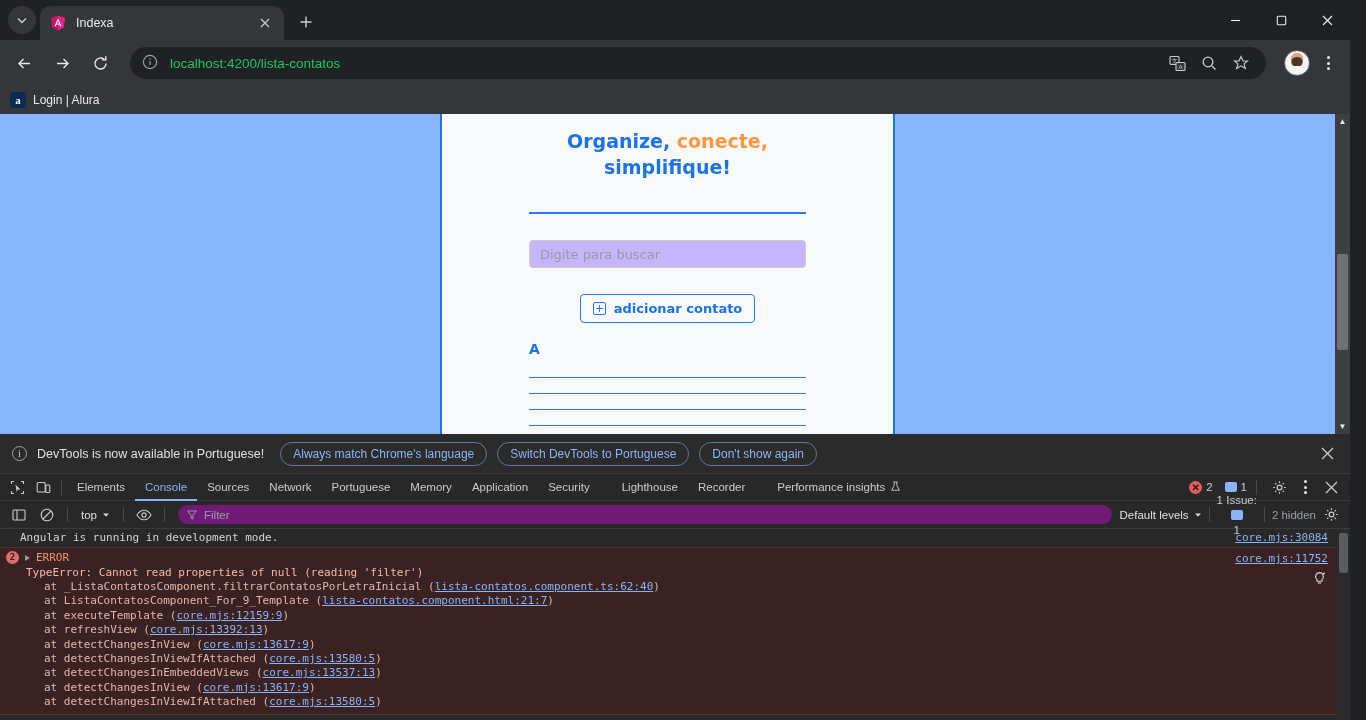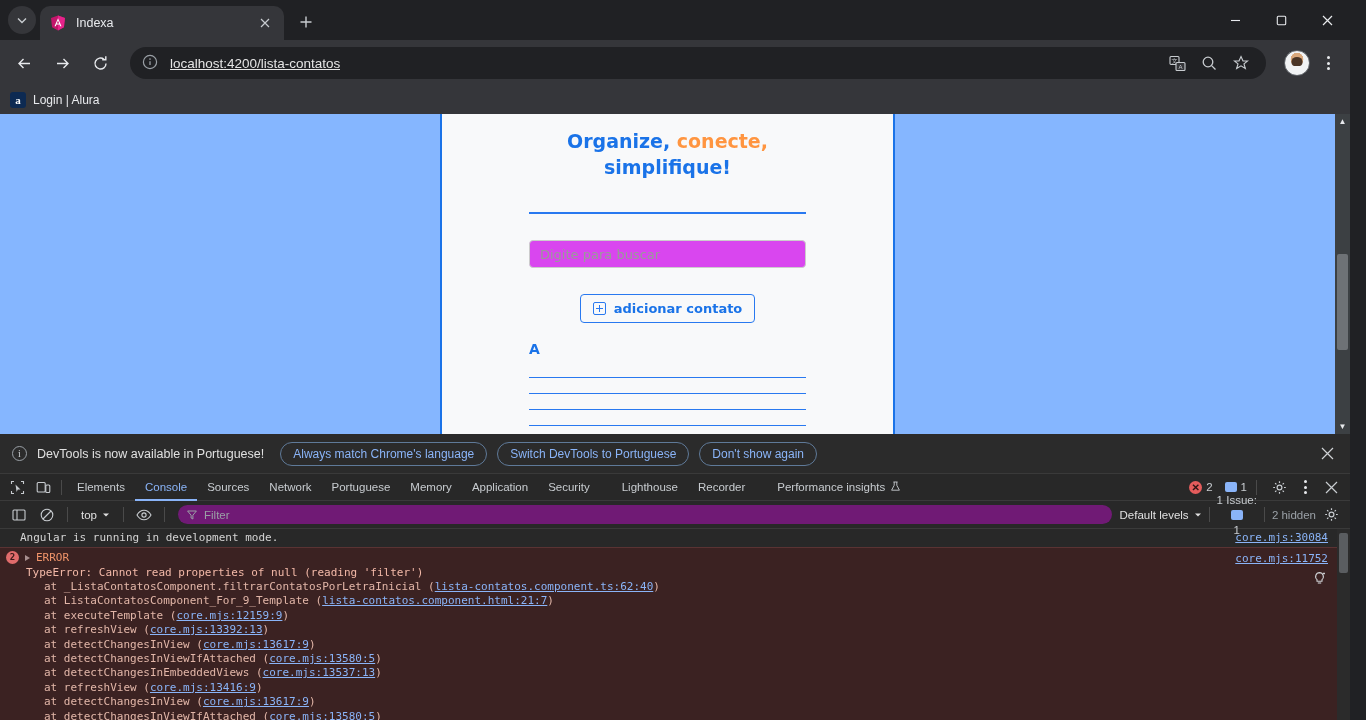--- a/index.html
+++ b/index.html
@@ -36,21 +36,21 @@
   .win-btn { width: 46px; height: 40px; display: flex; align-items: center; justify-content: center; color: #e8eaed; }
 
   
   .toolbar { height: 46px; background: #35363a; display: flex; align-items: center; padding: 0 8px; flex: none; }
   .nav-btn { width: 32px; height: 32px; margin-right: 6px; display: flex; align-items: center; justify-content: center; color: #e8eaed; border-radius: 16px; }
   .omnibox {
     flex: 1; height: 32px; background: #202124; border-radius: 16px;
     display: flex; align-items: center; padding: 0 12px; margin: 0 8px;
   }
   .omni-info { width: 18px; height: 18px; margin-right: 10px; color: #9aa0a6; flex: none; }
-  .omni-url { color: #e5e5e5; font-size: 13.5px; white-space: nowrap; overflow: hidden; text-decoration: underline; }
+  .omni-url { color: #22c55e; font-size: 13.5px; white-space: nowrap; overflow: hidden; }
   .omni-actions { display: flex; align-items: center; margin-left: auto; }
   .omni-actions > div { width: 26px; height: 26px; display: flex; align-items: center; justify-content: center; color: #c8ccd0; margin-left: 6px; }
   .tb-right { display: flex; align-items: center; }
   .avatar {
     width: 26px; height: 26px; border-radius: 50%; margin: 0 4px 0 10px;
     background: radial-gradient(circle at 50% 34%, #d9a87c 0 32%, #f1f3f4 33% 100%);
     border: 1px solid #5f6368; position: relative; overflow: hidden;
   }
   .avatar::after {
     content: ""; position: absolute; left: 50%; top: 26%; transform: translateX(-50%);
@@ -76,21 +76,21 @@
     width: 455px; background: #f8f9fa; height: 100%;
     border-left: 2px solid #1a73e8; border-right: 2px solid #1a73e8;
     padding-top: 14px;
   }
   .hero { text-align: center; font-family: "DejaVu Sans", sans-serif; font-weight: bold; font-size: 19px; line-height: 26px; }
   .hero .b { color: #1a73e8; }
   .hero .o { color: #ff9540; }
   .hero-rule { width: 277px; height: 0; border-top: 2px solid #2979f0; margin: 32px auto 0; }
   .search-wrap { display: flex; justify-content: center; margin-top: 26px; }
   .search-input {
-    width: 277px; height: 28px; background: #d946ef; border: 1px solid #ccc; border-radius: 4px;
+    width: 277px; height: 28px; background: #c4b5fd; border: 1px solid #ccc; border-radius: 4px;
     padding: 0 10px; font-size: 13px; color: #333; font-family: "DejaVu Sans", sans-serif;
   }
   .search-input::placeholder { color: #9a9a9a; }
   .add-wrap { display: flex; justify-content: center; margin-top: 26px; }
   .add-btn {
     display: flex; align-items: center; gap: 8px;
     border: 1px solid #2979f0; border-radius: 4px; background: #f8f9fa;
     color: #1a73e8; font-size: 13px; font-weight: bold; padding: 6px 12px;
     font-family: "DejaVu Sans", sans-serif;
   }
@@ -485,21 +485,20 @@
         </div>
         <div class="err-msg">TypeError: Cannot read properties of null (reading 'filter')</div>
         <div class="stack">
           <div class="stack-line"><span>at _ListaContatosComponent.filtrarContatosPorLetraInicial (</span><a>lista-contatos.component.ts:62:40</a><span>)</span></div>
           <div class="stack-line"><span>at ListaContatosComponent_For_9_Template (</span><a>lista-contatos.component.html:21:7</a><span>)</span></div>
           <div class="stack-line"><span>at executeTemplate (</span><a>core.mjs:12159:9</a><span>)</span></div>
           <div class="stack-line"><span>at refreshView (</span><a>core.mjs:13392:13</a><span>)</span></div>
           <div class="stack-line"><span>at detectChangesInView (</span><a>core.mjs:13617:9</a><span>)</span></div>
           <div class="stack-line"><span>at detectChangesInViewIfAttached (</span><a>core.mjs:13580:5</a><span>)</span></div>
           <div class="stack-line"><span>at detectChangesInEmbeddedViews (</span><a>core.mjs:13537:13</a><span>)</span></div>
-          <div class="stack-line"><span>at refreshView (</span><a>core.mjs:13416:9</a><span>)</span></div>
           <div class="stack-line"><span>at detectChangesInView (</span><a>core.mjs:13617:9</a><span>)</span></div>
           <div class="stack-line"><span>at detectChangesInViewIfAttached (</span><a>core.mjs:13580:5</a><span>)</span></div>
         </div>
         <div class="bulb">
           <svg width="15" height="15" viewBox="0 0 15 15">
             <path d="M7.5 1.6A4 4 0 0 0 5 8.6V10.3H10V8.6A4 4 0 0 0 7.5 1.6Z" stroke="#cfd2d5" stroke-width="1.1" fill="none"></path>
             <path d="M5.8 12H9.2" stroke="#cfd2d5" stroke-width="1.1"></path>
             <path d="M12 1.5V3.5M11 2.5H13" stroke="#cfd2d5" stroke-width="0.9"></path>
           </svg>
         </div>

